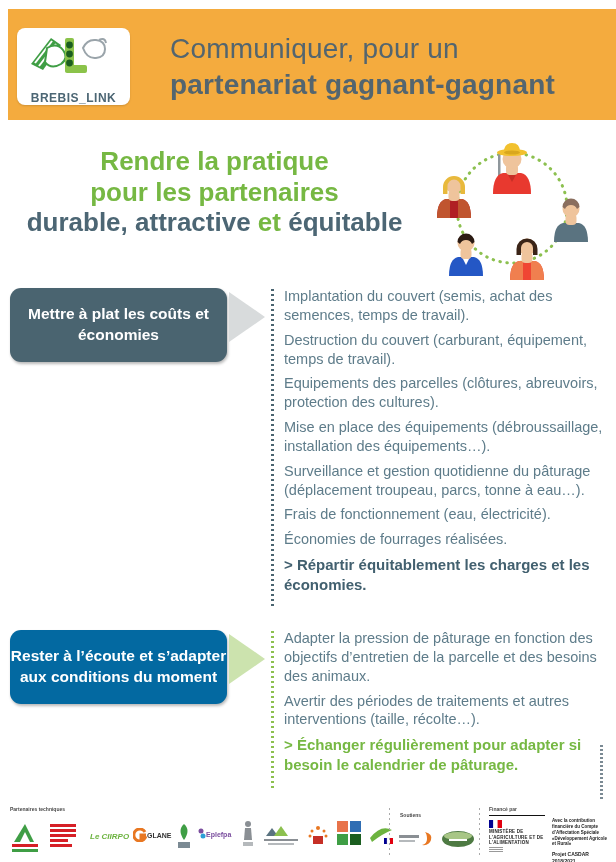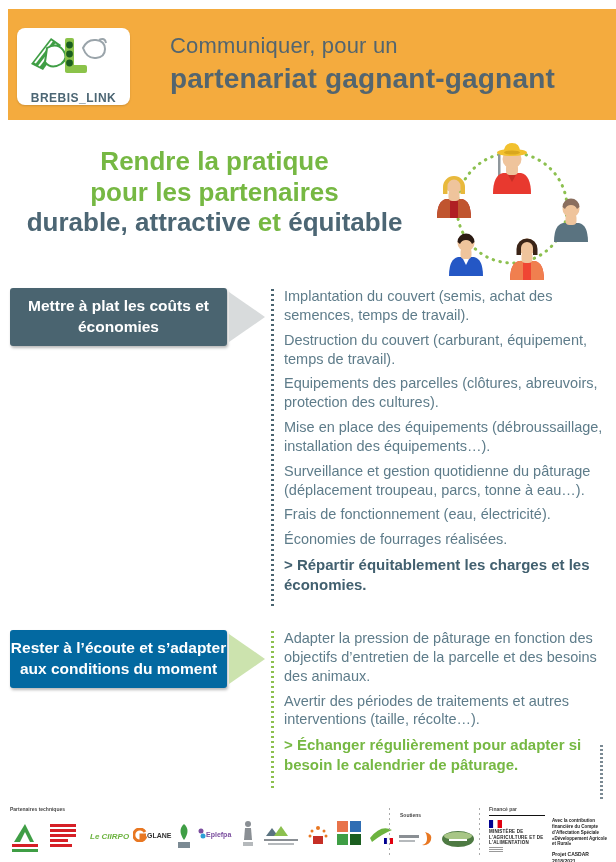--- a/index.html
+++ b/index.html
@@ -6,31 +6,31 @@
   html,body { background:#ffffff; }
   body { font-family:"Liberation Sans", sans-serif; }
   .page { position:relative; width:616px; height:862px; background:#ffffff; overflow:hidden; }
 
   
   .header { position:absolute; left:8px; top:9px; width:608px; height:111px; background:#F4AB3E; }
   .logo-card { position:absolute; left:9px; top:19px; width:113px; height:77px; background:#ffffff; border-radius:8px; box-shadow:0 1px 2px rgba(0,0,0,.15); }
   .logo-art { position:absolute; left:8px; top:6px; }
   .brand { position:absolute; left:0; bottom:0; width:100%; text-align:center; font-size:12px; font-weight:bold; letter-spacing:.5px; color:#4C6674; }
   .h-title { position:absolute; left:162px; top:24px; color:#53656F; }
-  .h-title .l1 { font-size:22px; font-weight:400; letter-spacing:.2px; }
+  .h-title .l1 { font-size:28px; font-weight:400; letter-spacing:.2px; }
   .h-title .l2 { font-size:28px; font-weight:bold; margin-top:4px; letter-spacing:.2px; }
 
   
   .intro-title { position:absolute; left:12px; top:146px; width:405px; text-align:center; font-weight:bold; font-size:26px; line-height:1.18; }
   .green-t { color:#76B843; }
   .slate-t { color:#4C6674; }
   .people { position:absolute; left:424px; top:130px; }
 
   
-  .sec-box { position:absolute; left:10px; width:217px; height:58px; border-radius:3px;
+  .sec-box { position:absolute; left:10px; width:217px; height:74px; border-radius:11px;
              display:flex; flex-direction:column; align-items:center; justify-content:center;
              color:#ffffff; font-weight:bold; font-size:15.5px; line-height:1.35; text-align:center;
              box-shadow:1px 2px 3px rgba(0,0,0,.28); }
   .sec-box.slate { top:288px; background:#4A6470; }
   .sec-box.green { top:630px; background:#0369a1; }
   .arrow { position:absolute; left:229px; width:0; height:0; border-top:25px solid transparent; border-bottom:25px solid transparent; }
   .arrow.gray  { top:292px; border-left:36px solid #D8DBDC; }
   .arrow.lgreen{ top:634px; border-left:36px solid #CCE3AE; }
   .dotline { position:absolute; left:271px; width:3px; }
   .dotline.slate { top:289px; height:318px; background:repeating-linear-gradient(to bottom,#4A6470 0 2px,transparent 2px 5px); }

